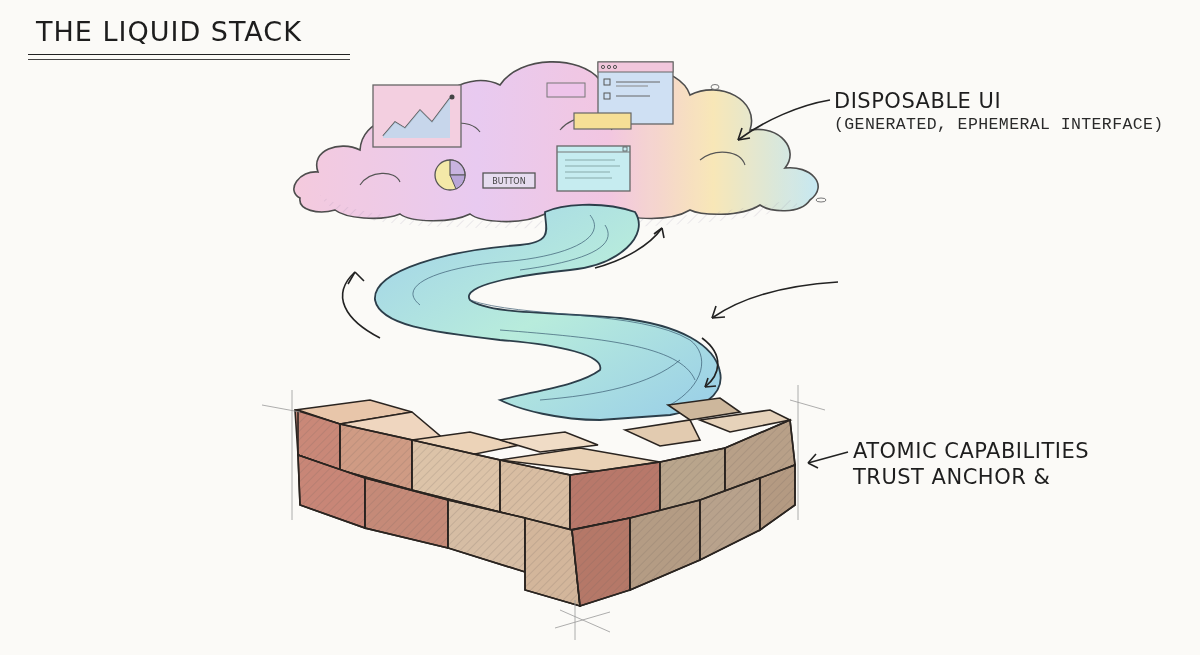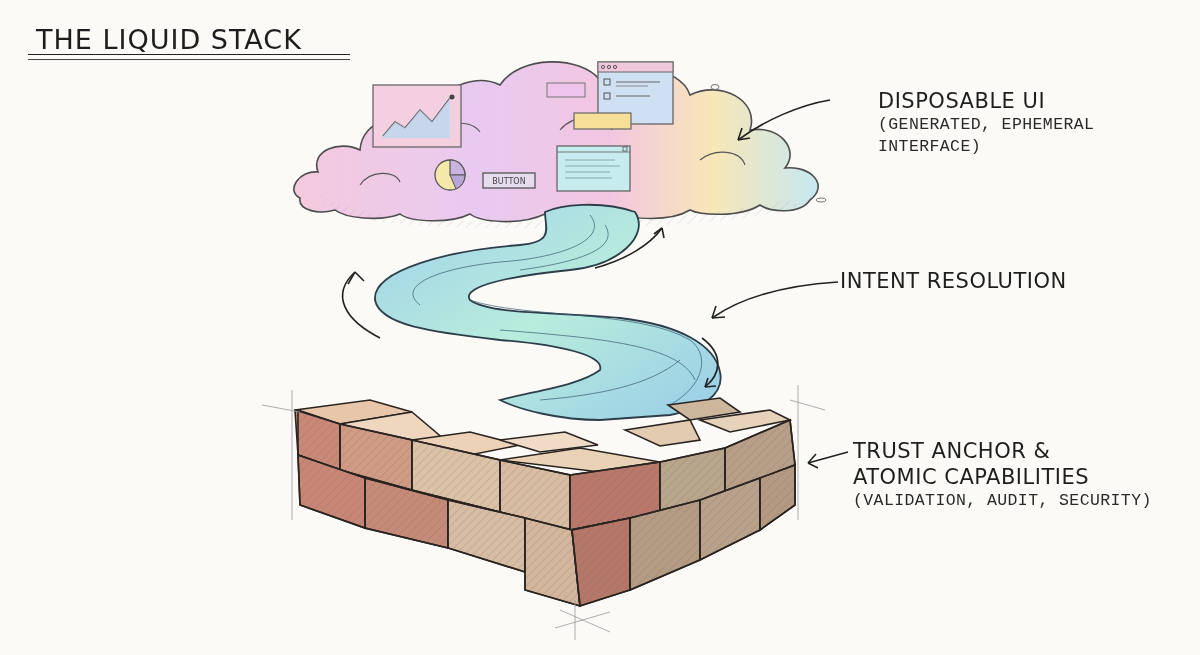--- a/index.html
+++ b/index.html
@@ -1,17 +1,17 @@
 <!DOCTYPE html>
 <html><head>
 <meta charset="utf-8">
 <style>
   html,body{margin:0;padding:0;}
   body{width:1200px;height:655px;background:#fbfaf7;position:relative;overflow:hidden;font-family:"DejaVu Sans",sans-serif;color:#222;}
-  .title{position:absolute;left:36px;top:24px;font-size:27px;letter-spacing:1px;font-weight:400;color:#1d1d1d;}
+  .title{position:absolute;left:36px;top:16px;font-size:27px;letter-spacing:1px;font-weight:400;color:#1d1d1d;}
   .title-underline{position:absolute;left:28px;top:54px;width:322px;height:4px;border-top:1.5px solid #222;border-bottom:1.5px solid #444;}
   .label{position:absolute;color:#1e1e1e;}
   .label .head{font-size:21px;letter-spacing:.5px;line-height:26px;display:block;}
   .label .sub{font-size:16.5px;letter-spacing:.4px;line-height:22px;display:block;color:#2a2a2a;font-family:Liberation Mono, monospace;}
   svg.art{position:absolute;left:0;top:0;}
 </style>
 </head>
 <body>
 
 <div class="title">THE LIQUID STACK</div>
@@ -161,26 +161,24 @@
   <g fill="none" stroke="#222" stroke-width="1.6">
     <path d="M830,100 C800,105 765,120 738,140"></path>
     <path d="M738,140 L742,128 M738,140 L750,138"></path>
     <path d="M838,282 C790,285 745,295 712,318"></path>
     <path d="M712,318 L716,306 M712,318 L725,317"></path>
     <path d="M848,452 L808,463"></path>
     <path d="M808,463 L816,454 M808,463 L818,468"></path>
   </g>
 </svg>
 
-<div class="label" style="left:834px;top:88px;margin-left:44px;">
+<div class="label" style="left:834px;top:88px;">
   <span class="head">DISPOSABLE UI</span>
   <span class="sub">(GENERATED, EPHEMERAL INTERFACE)</span>
 </div>
 
 <div class="label" style="left:840px;top:268px;">
-  <span class="head">INTENT RESOLUTION</span>
 </div>
 
 <div class="label" style="left:853px;top:438px;">
+  <span class="head">ATOMIC CAPABILITIES</span>
   <span class="head">TRUST ANCHOR &amp;</span>
-  <span class="head">ATOMIC CAPABILITIES</span>
-  <span class="sub">(VALIDATION, AUDIT, SECURITY)</span>
 </div>
 
 </body></html>

